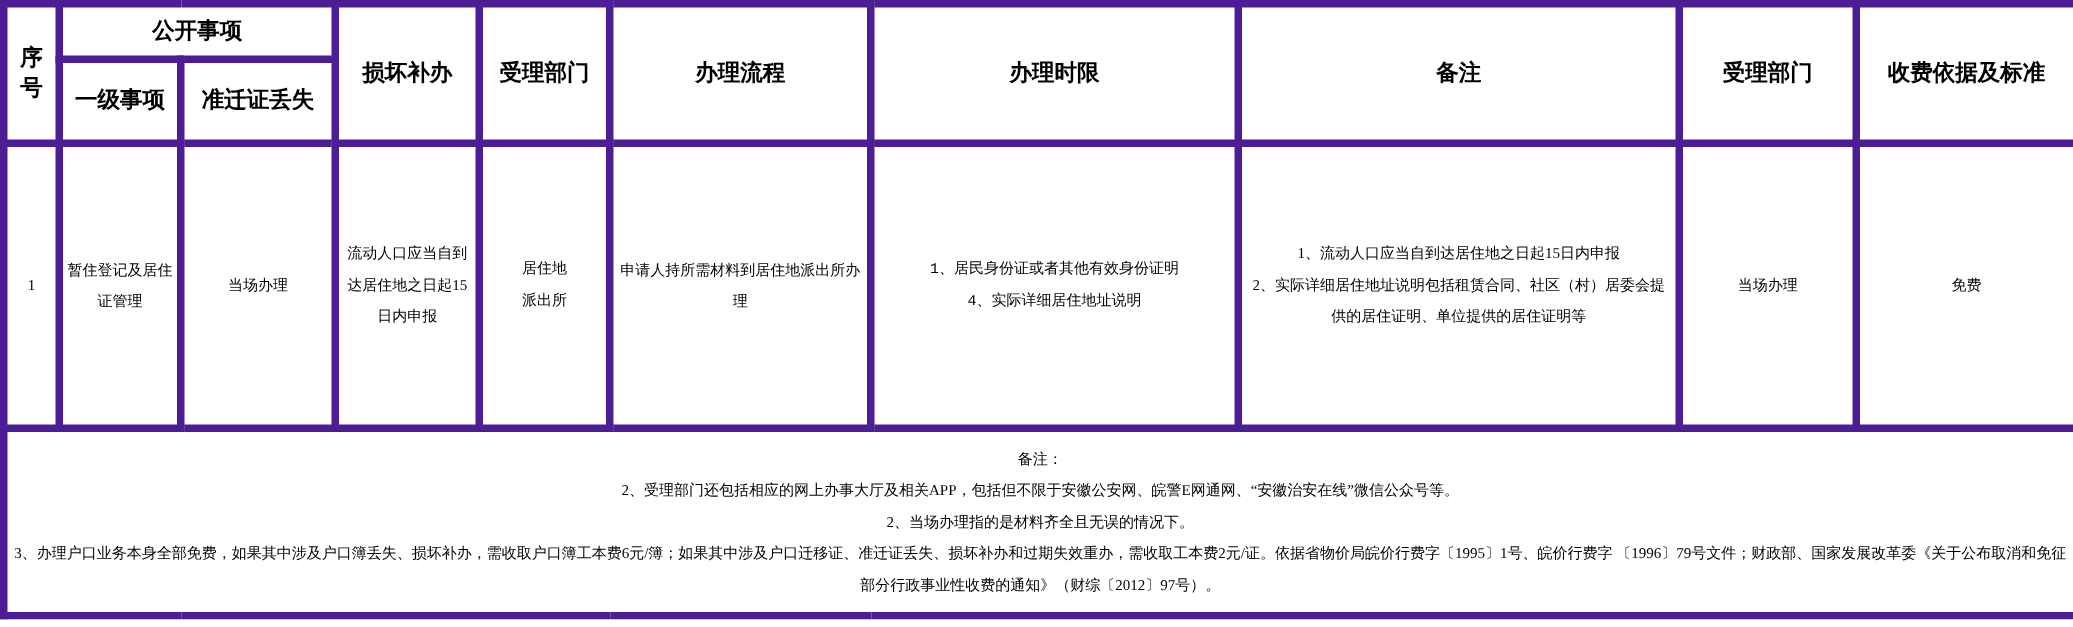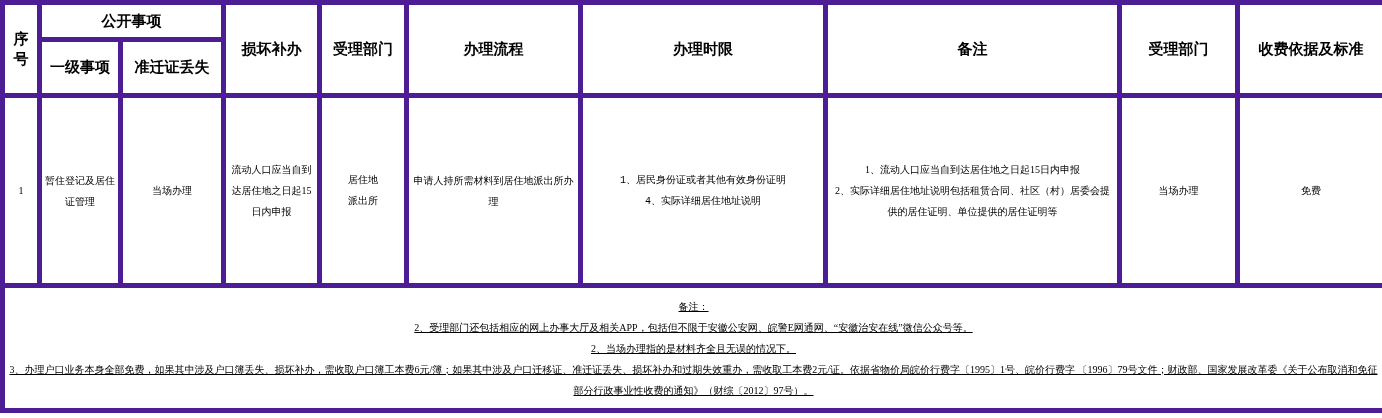--- a/index.html
+++ b/index.html
@@ -50,21 +50,21 @@
     padding: 0 5px;
   }
   td.cell-footnotes {
     text-align: left;
     vertical-align: top;
     padding: 16px 5px 4px 5px;
     line-height: 20px;
     word-break: normal;
     overflow-wrap: break-word;
   }
-  .footnote-line { margin: 0; text-decoration: underline; }
+  .footnote-line { margin: 0; }
 </style>
 </head>
 <body>
 
 <table class="gov-table">
   <colgroup>
     <col style="width:37px">
     <col style="width:81px">
     <col style="width:103px">
     <col style="width:96px">

